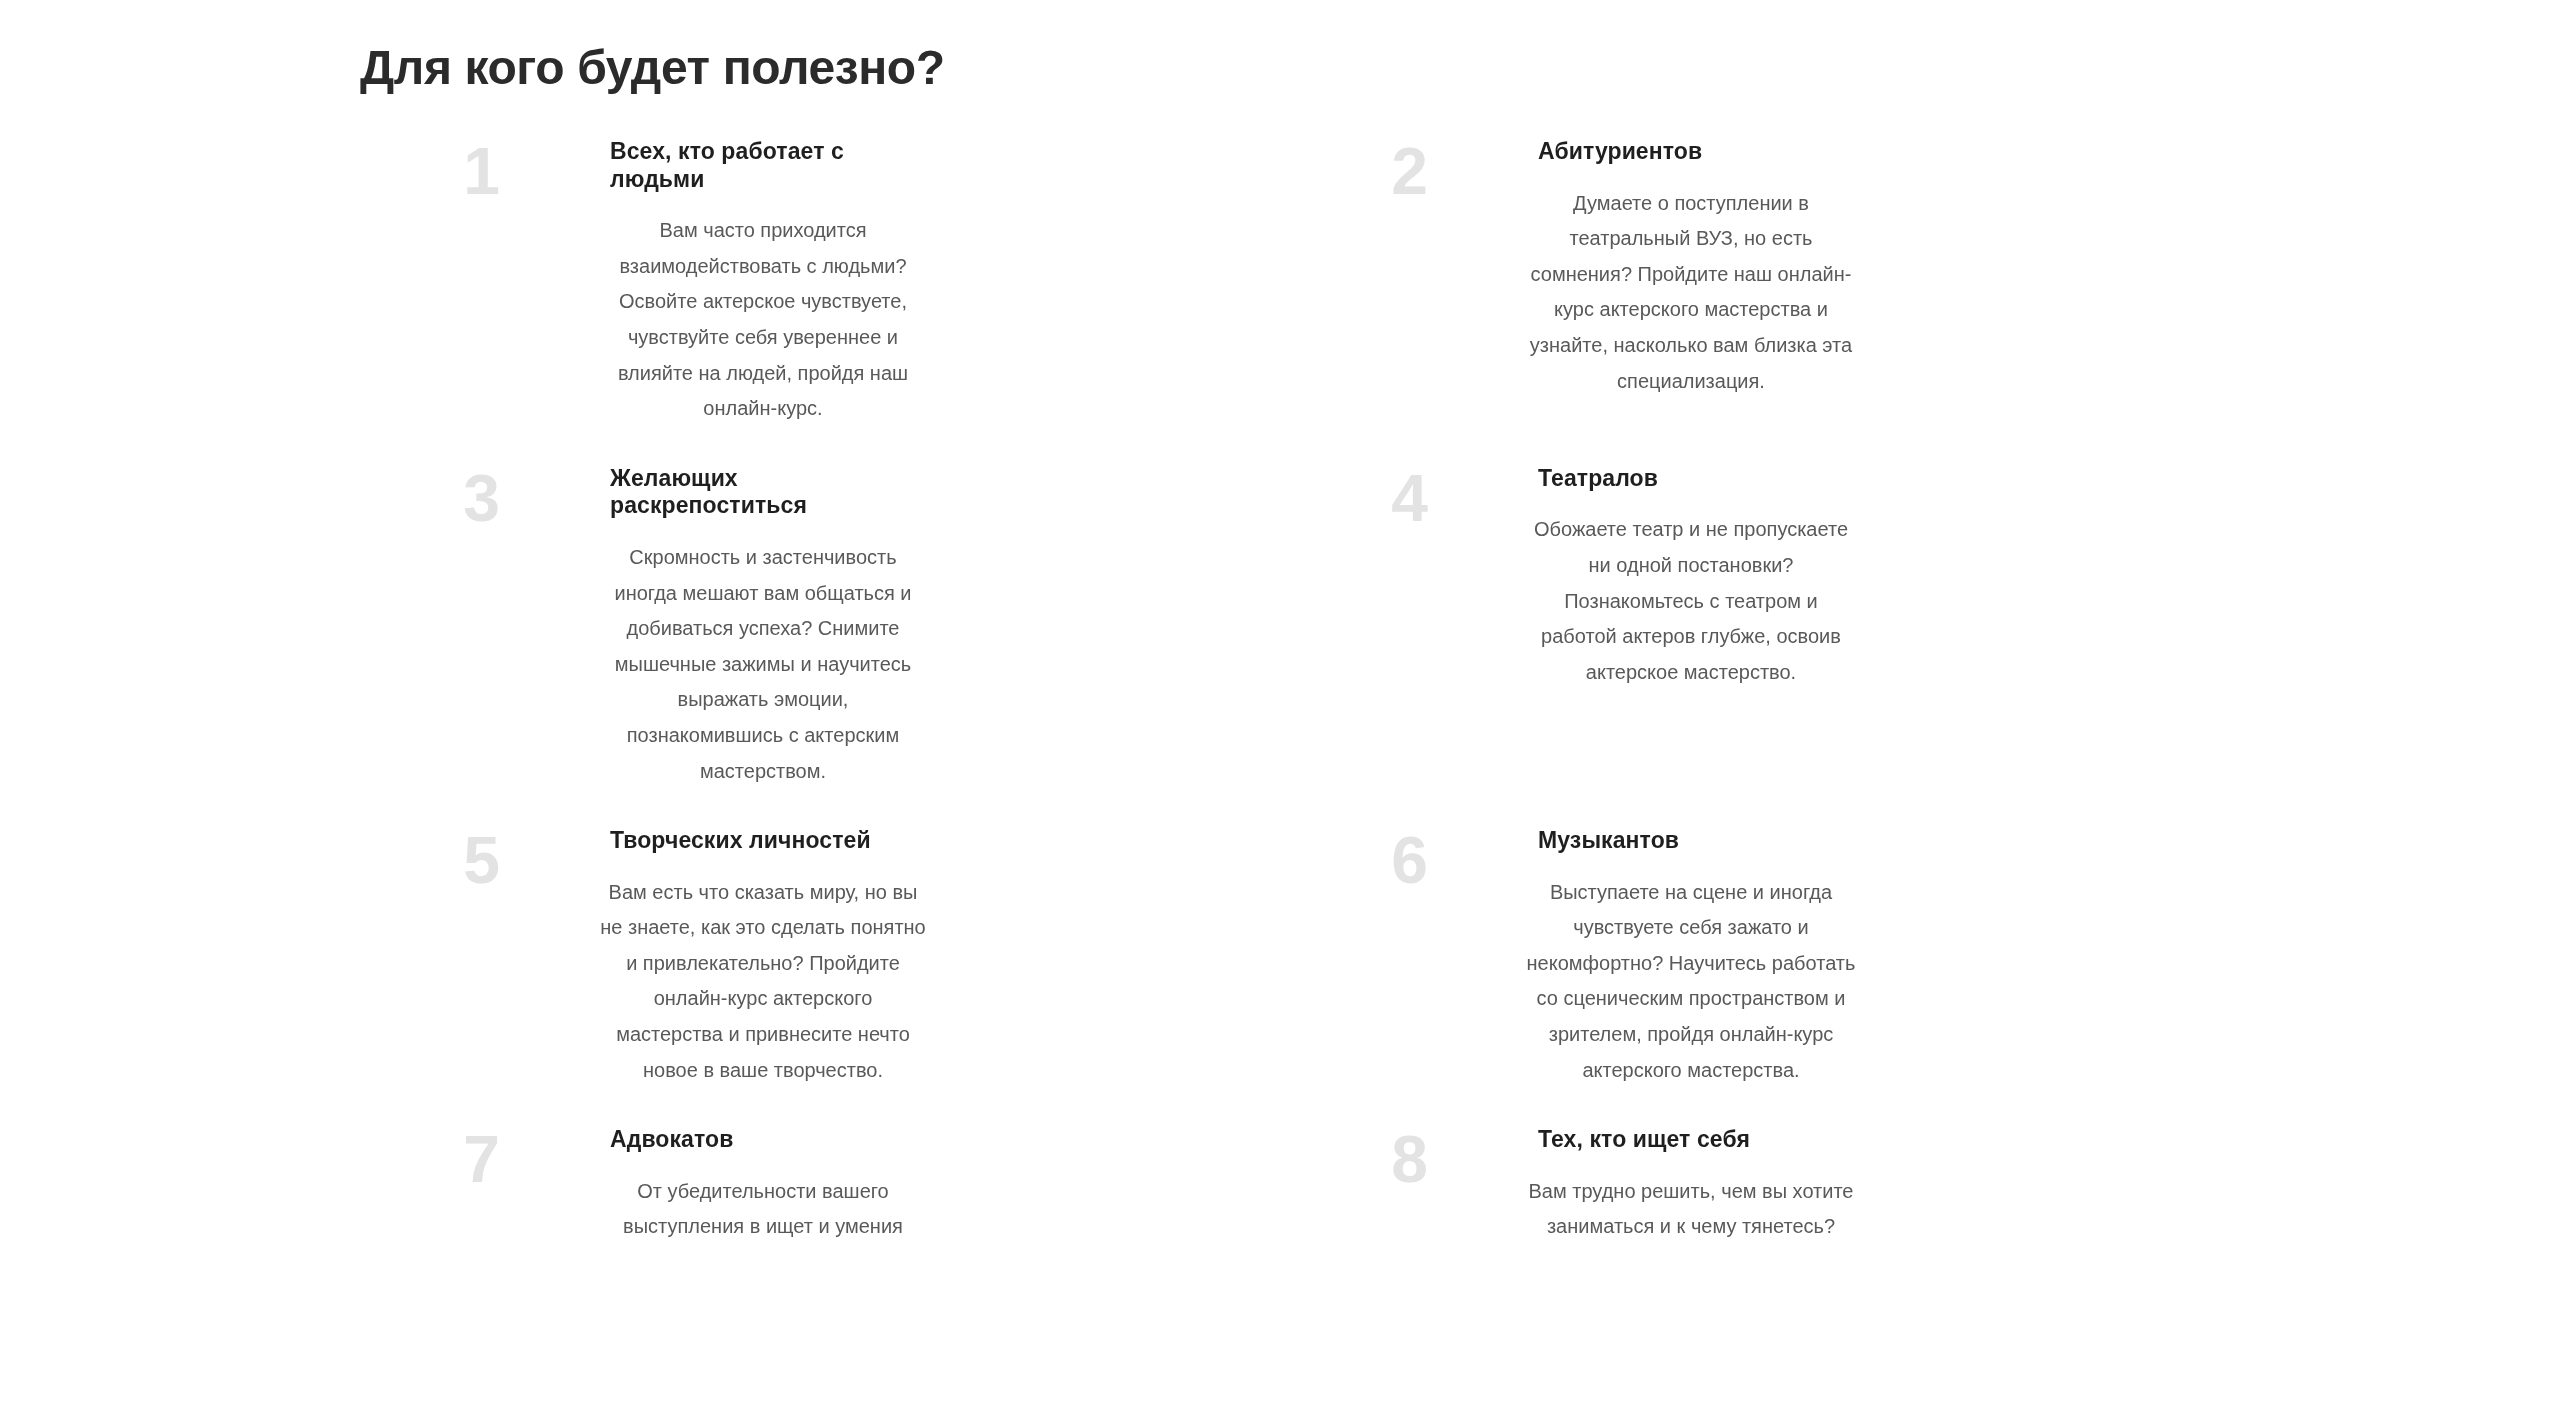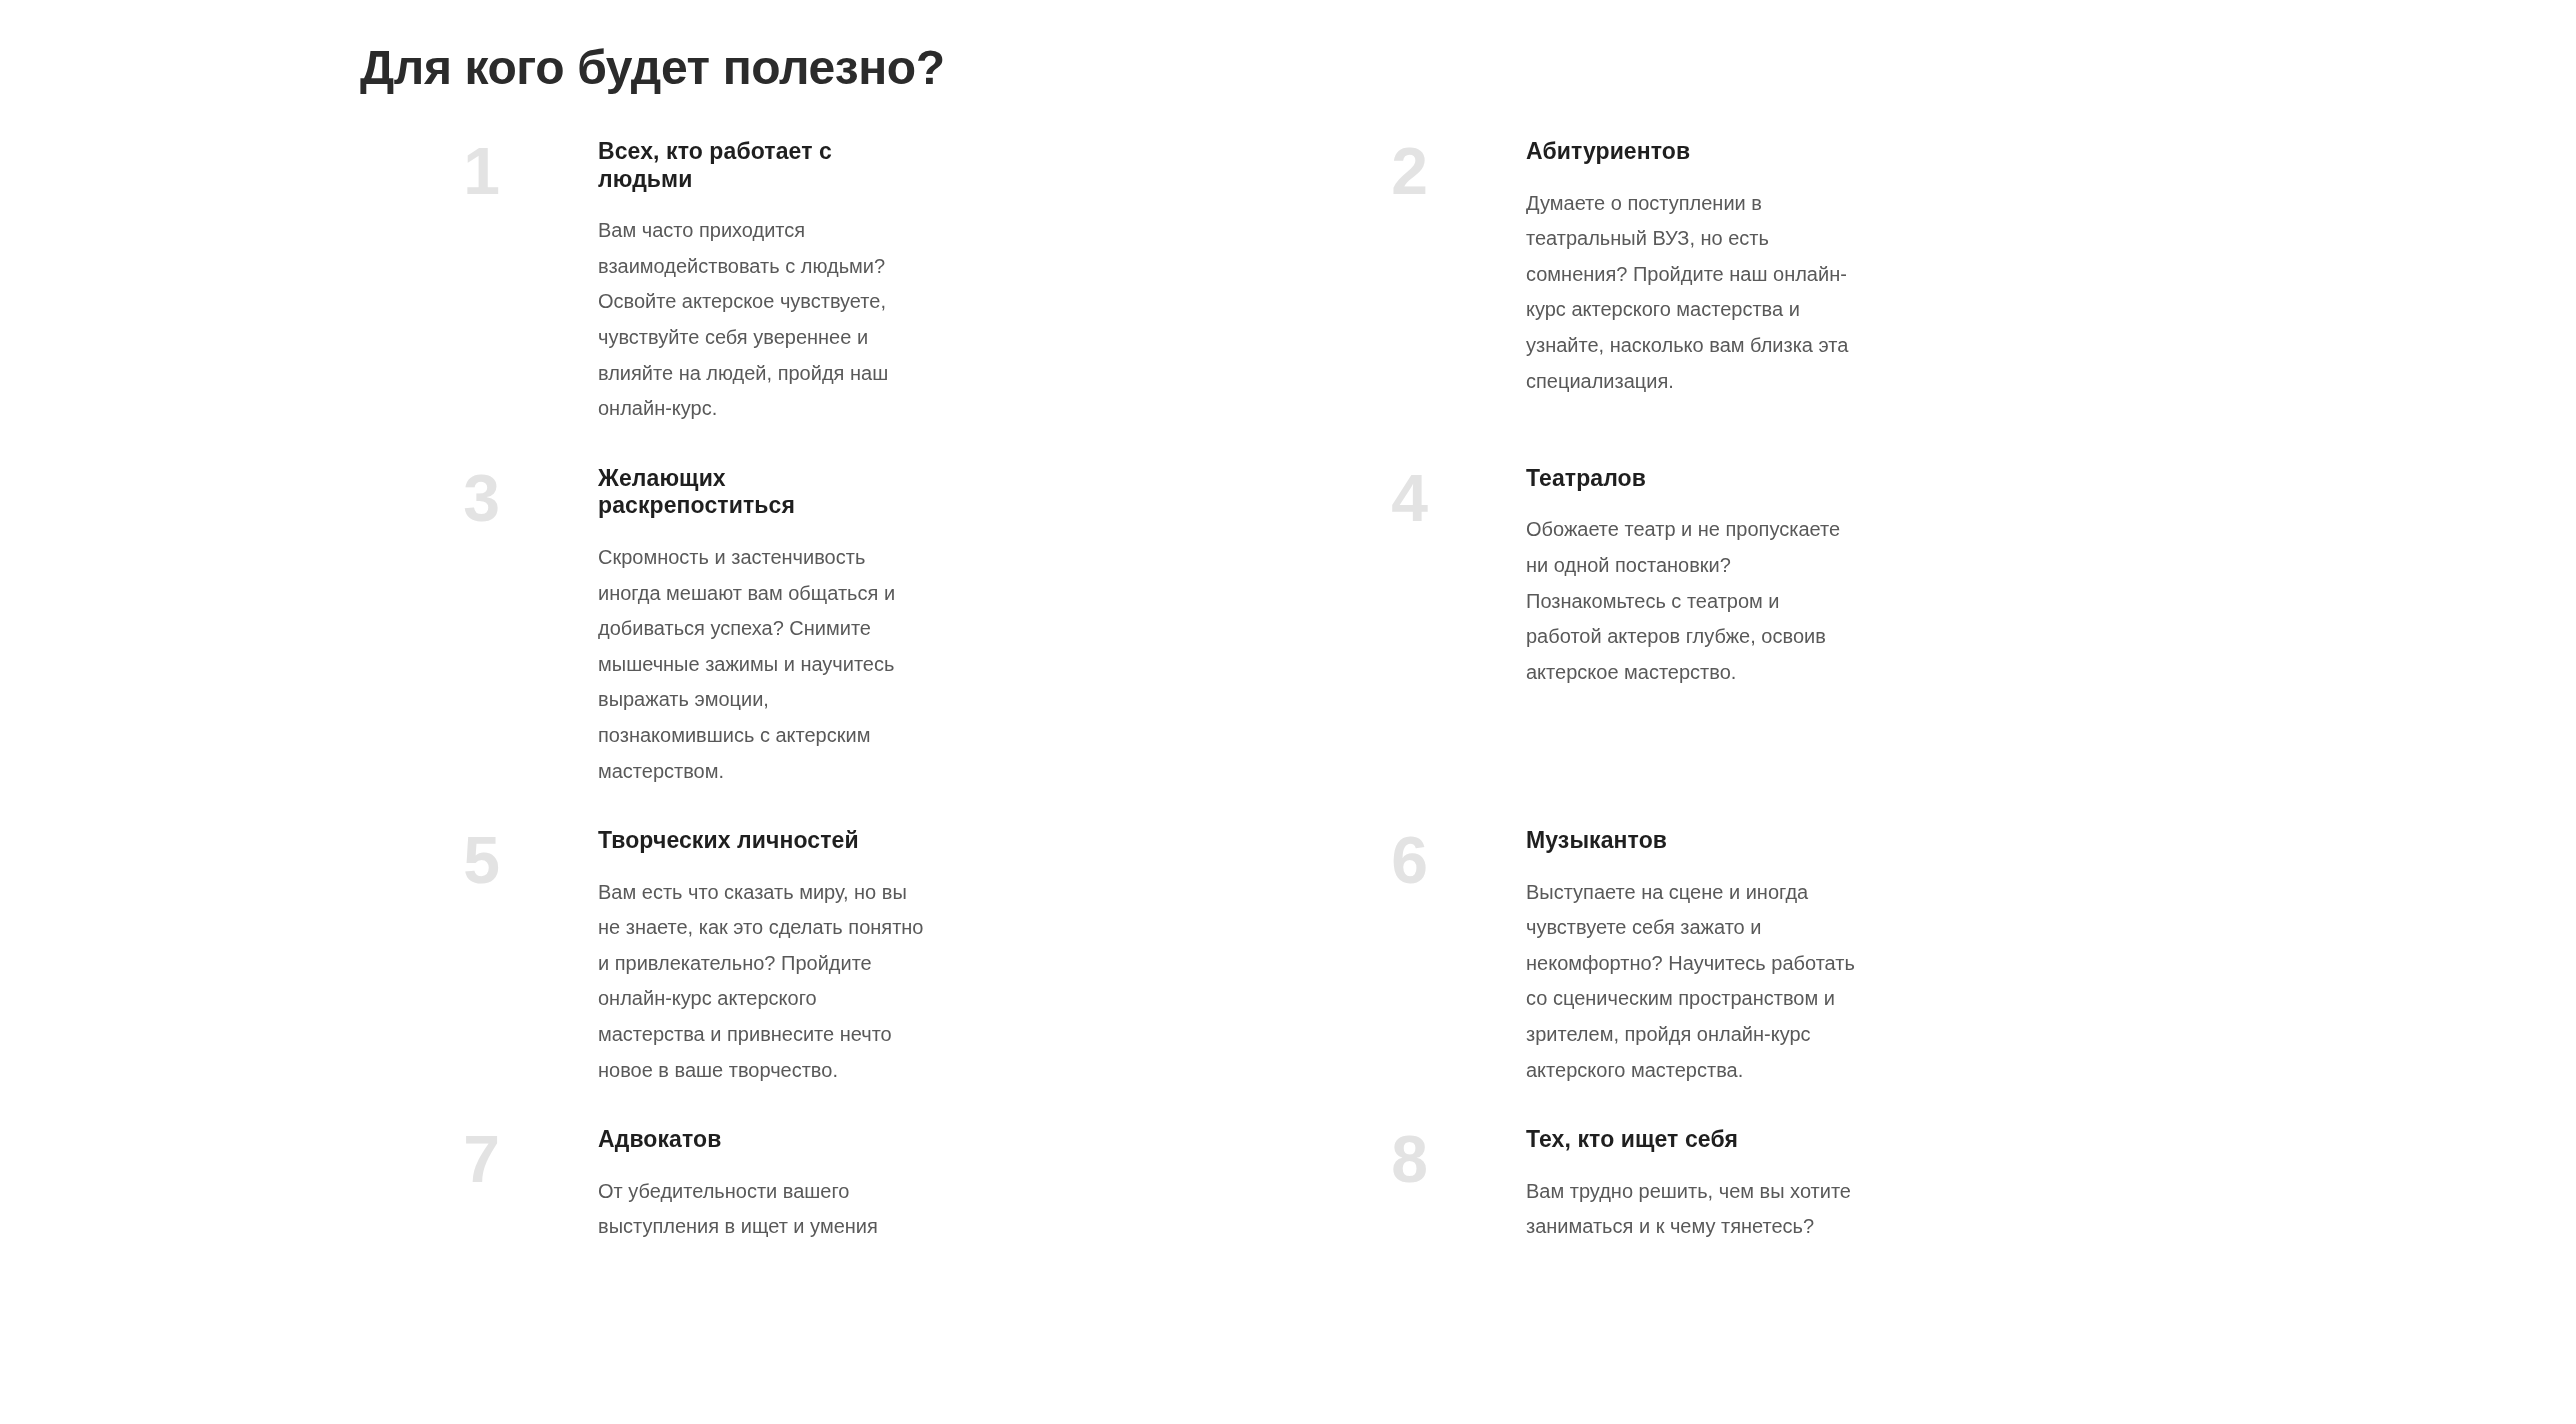--- a/index.html
+++ b/index.html
@@ -55,29 +55,30 @@
     user-select: none;
   }
   .text-cell {
     padding-right: 0px;
   }
   .item-title {
     font-size: 23px;
     font-weight: 700;
     color: #1f1f1f;
     line-height: 1.2;
-    margin: 0 0 20px 0;
+    margin: 0 0 20px 12px;
     letter-spacing: 0.1px;
   }
   .item-desc {
     font-size: 20px;
     line-height: 1.78;
     color: #595959;
     margin: 0;
     max-width: 460px;
+    text-align: center;
   }
   .col-wide .item-desc {
     max-width: 460px;
   }
 </style>
 </head>
 <body>
 
 <div class="page">
 

